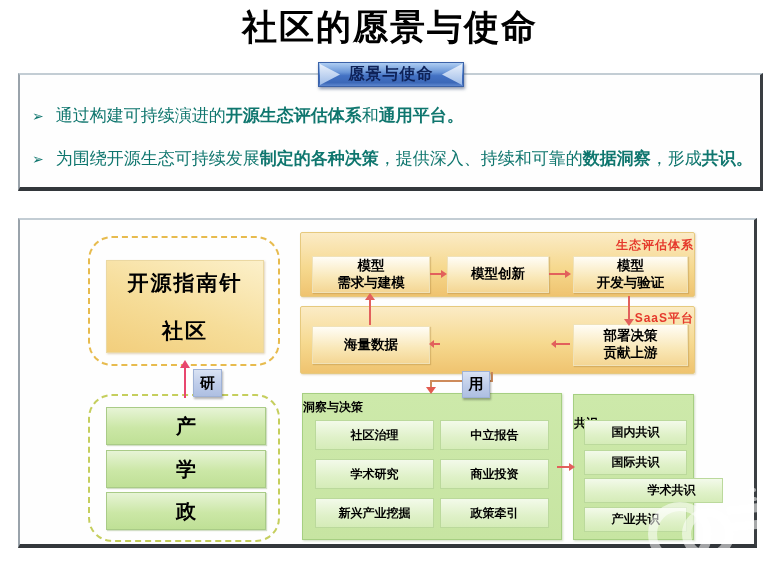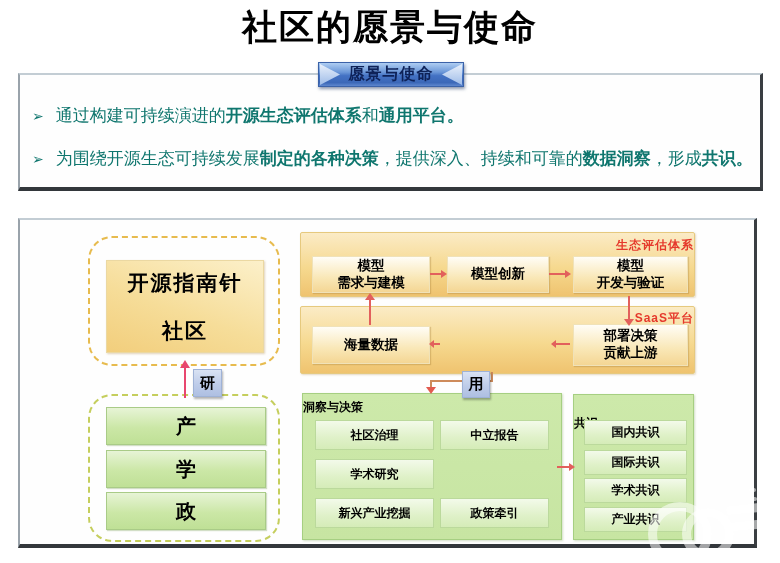--- a/index.html
+++ b/index.html
@@ -167,37 +167,40 @@
   </div>
   <div class="abs gibox" style="left:315px;top:420px;width:117px;height:28px;">
       <span>社区治理</span>
     </div>
   <div class="abs gibox" style="left:440px;top:420px;width:107px;height:28px;">
       <span>中立报告</span>
     </div>
   <div class="abs gibox" style="left:315px;top:459px;width:117px;height:28px;">
       <span>学术研究</span>
     </div>
+  <div class="abs gibox" style="left:440px;top:459px;width:107px;height:28px;">
+      <span>商业投资</span>
+    </div>
   <div class="abs gibox" style="left:315px;top:498px;width:117px;height:28px;">
       <span>新兴产业挖掘</span>
     </div>
   <div class="abs gibox" style="left:440px;top:498px;width:107px;height:28px;">
       <span>政策牵引</span>
     </div>
 
   <div class="abs gctr" style="left:573px;top:394px;width:119px;height:144px;">
     <div class="gctr-title" style="margin-top:20px;">共识</div>
   </div>
   <div class="abs gibox" style="left:584px;top:420px;width:101px;height:23px;">
       <span>国内共识</span>
     </div>
   <div class="abs gibox" style="left:584px;top:450px;width:101px;height:23px;">
       <span>国际共识</span>
     </div>
-  <div class="abs gibox" style="left:584px;top:478px;width:101px;height:23px;">
+  <div class="abs gibox" style="left:584px;top:478px;width:101px;height:23px;padding-left:36px;">
       <span>学术共识</span>
     </div>
   <div class="abs gibox" style="left:584px;top:507px;width:101px;height:23px;">
       <span>产业共识</span>
     </div>
 
   <svg class="abs arrows" viewBox="0 0 780 563" xmlns="http://www.w3.org/2000/svg">
 
     <line x1="185" y1="398" x2="185" y2="367" stroke="#E8476F" stroke-width="2"></line>
     <polygon points="180,368 190,368 185,360" fill="#E8476F"></polygon>

